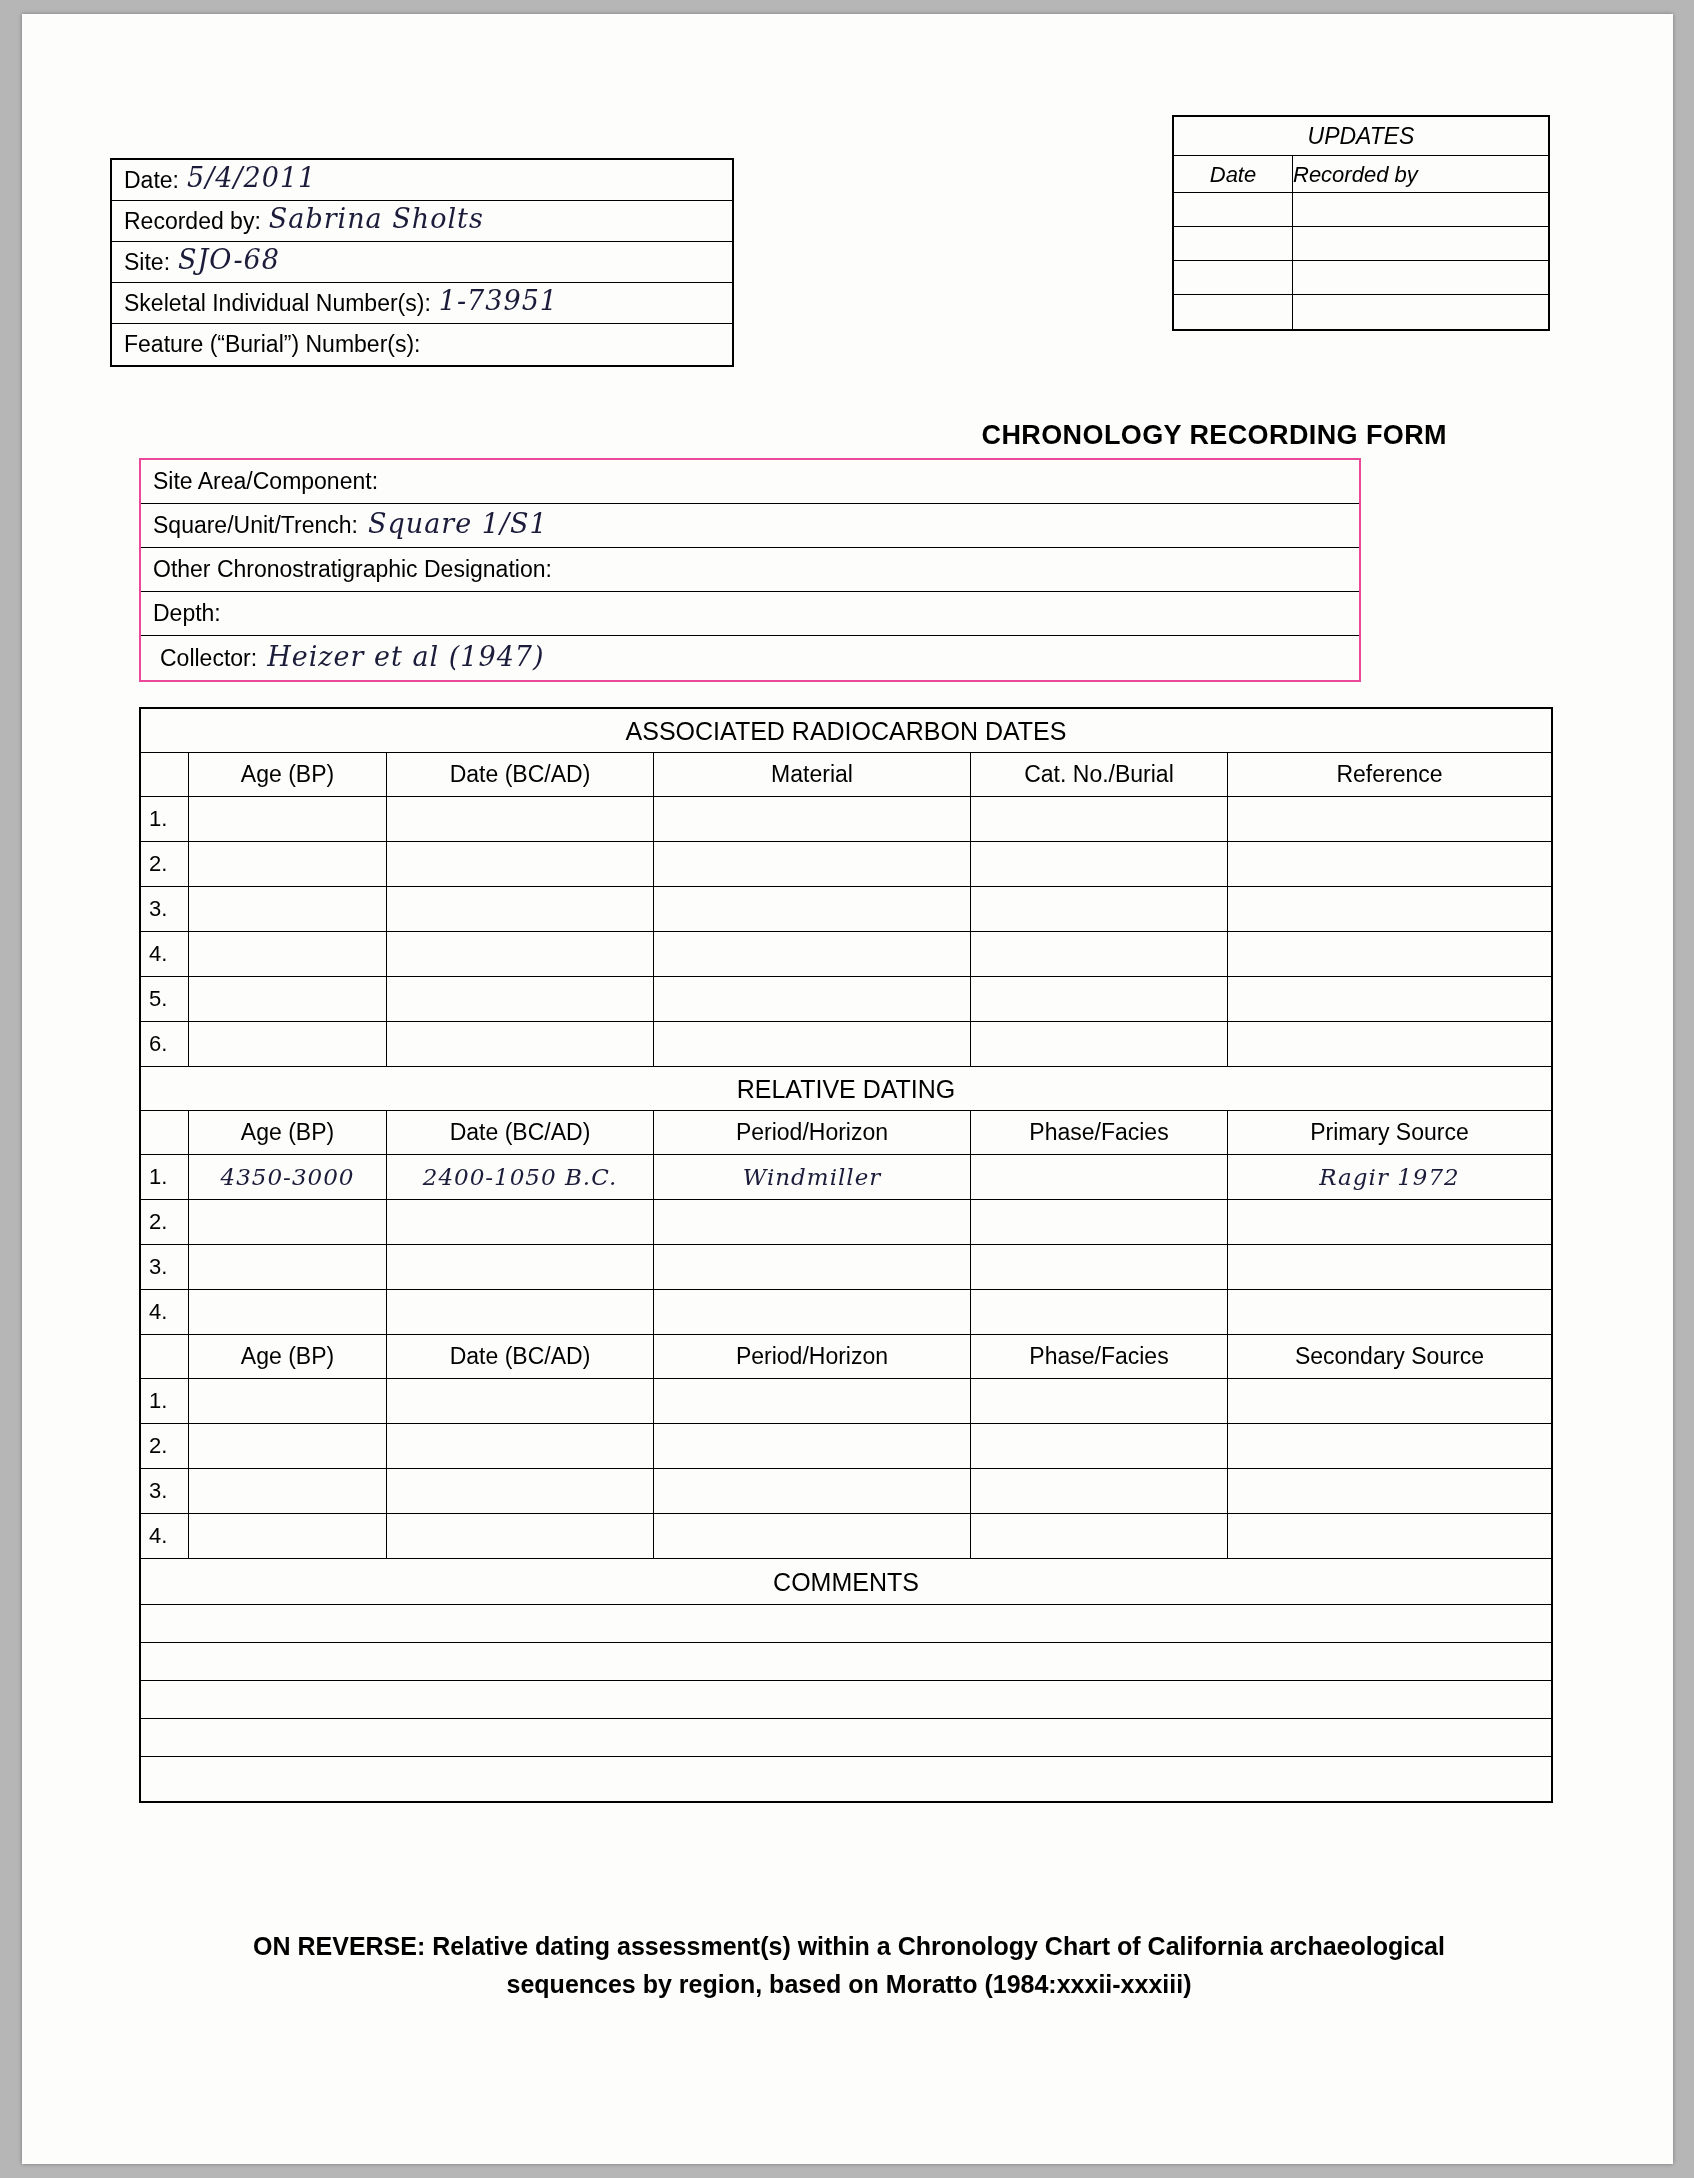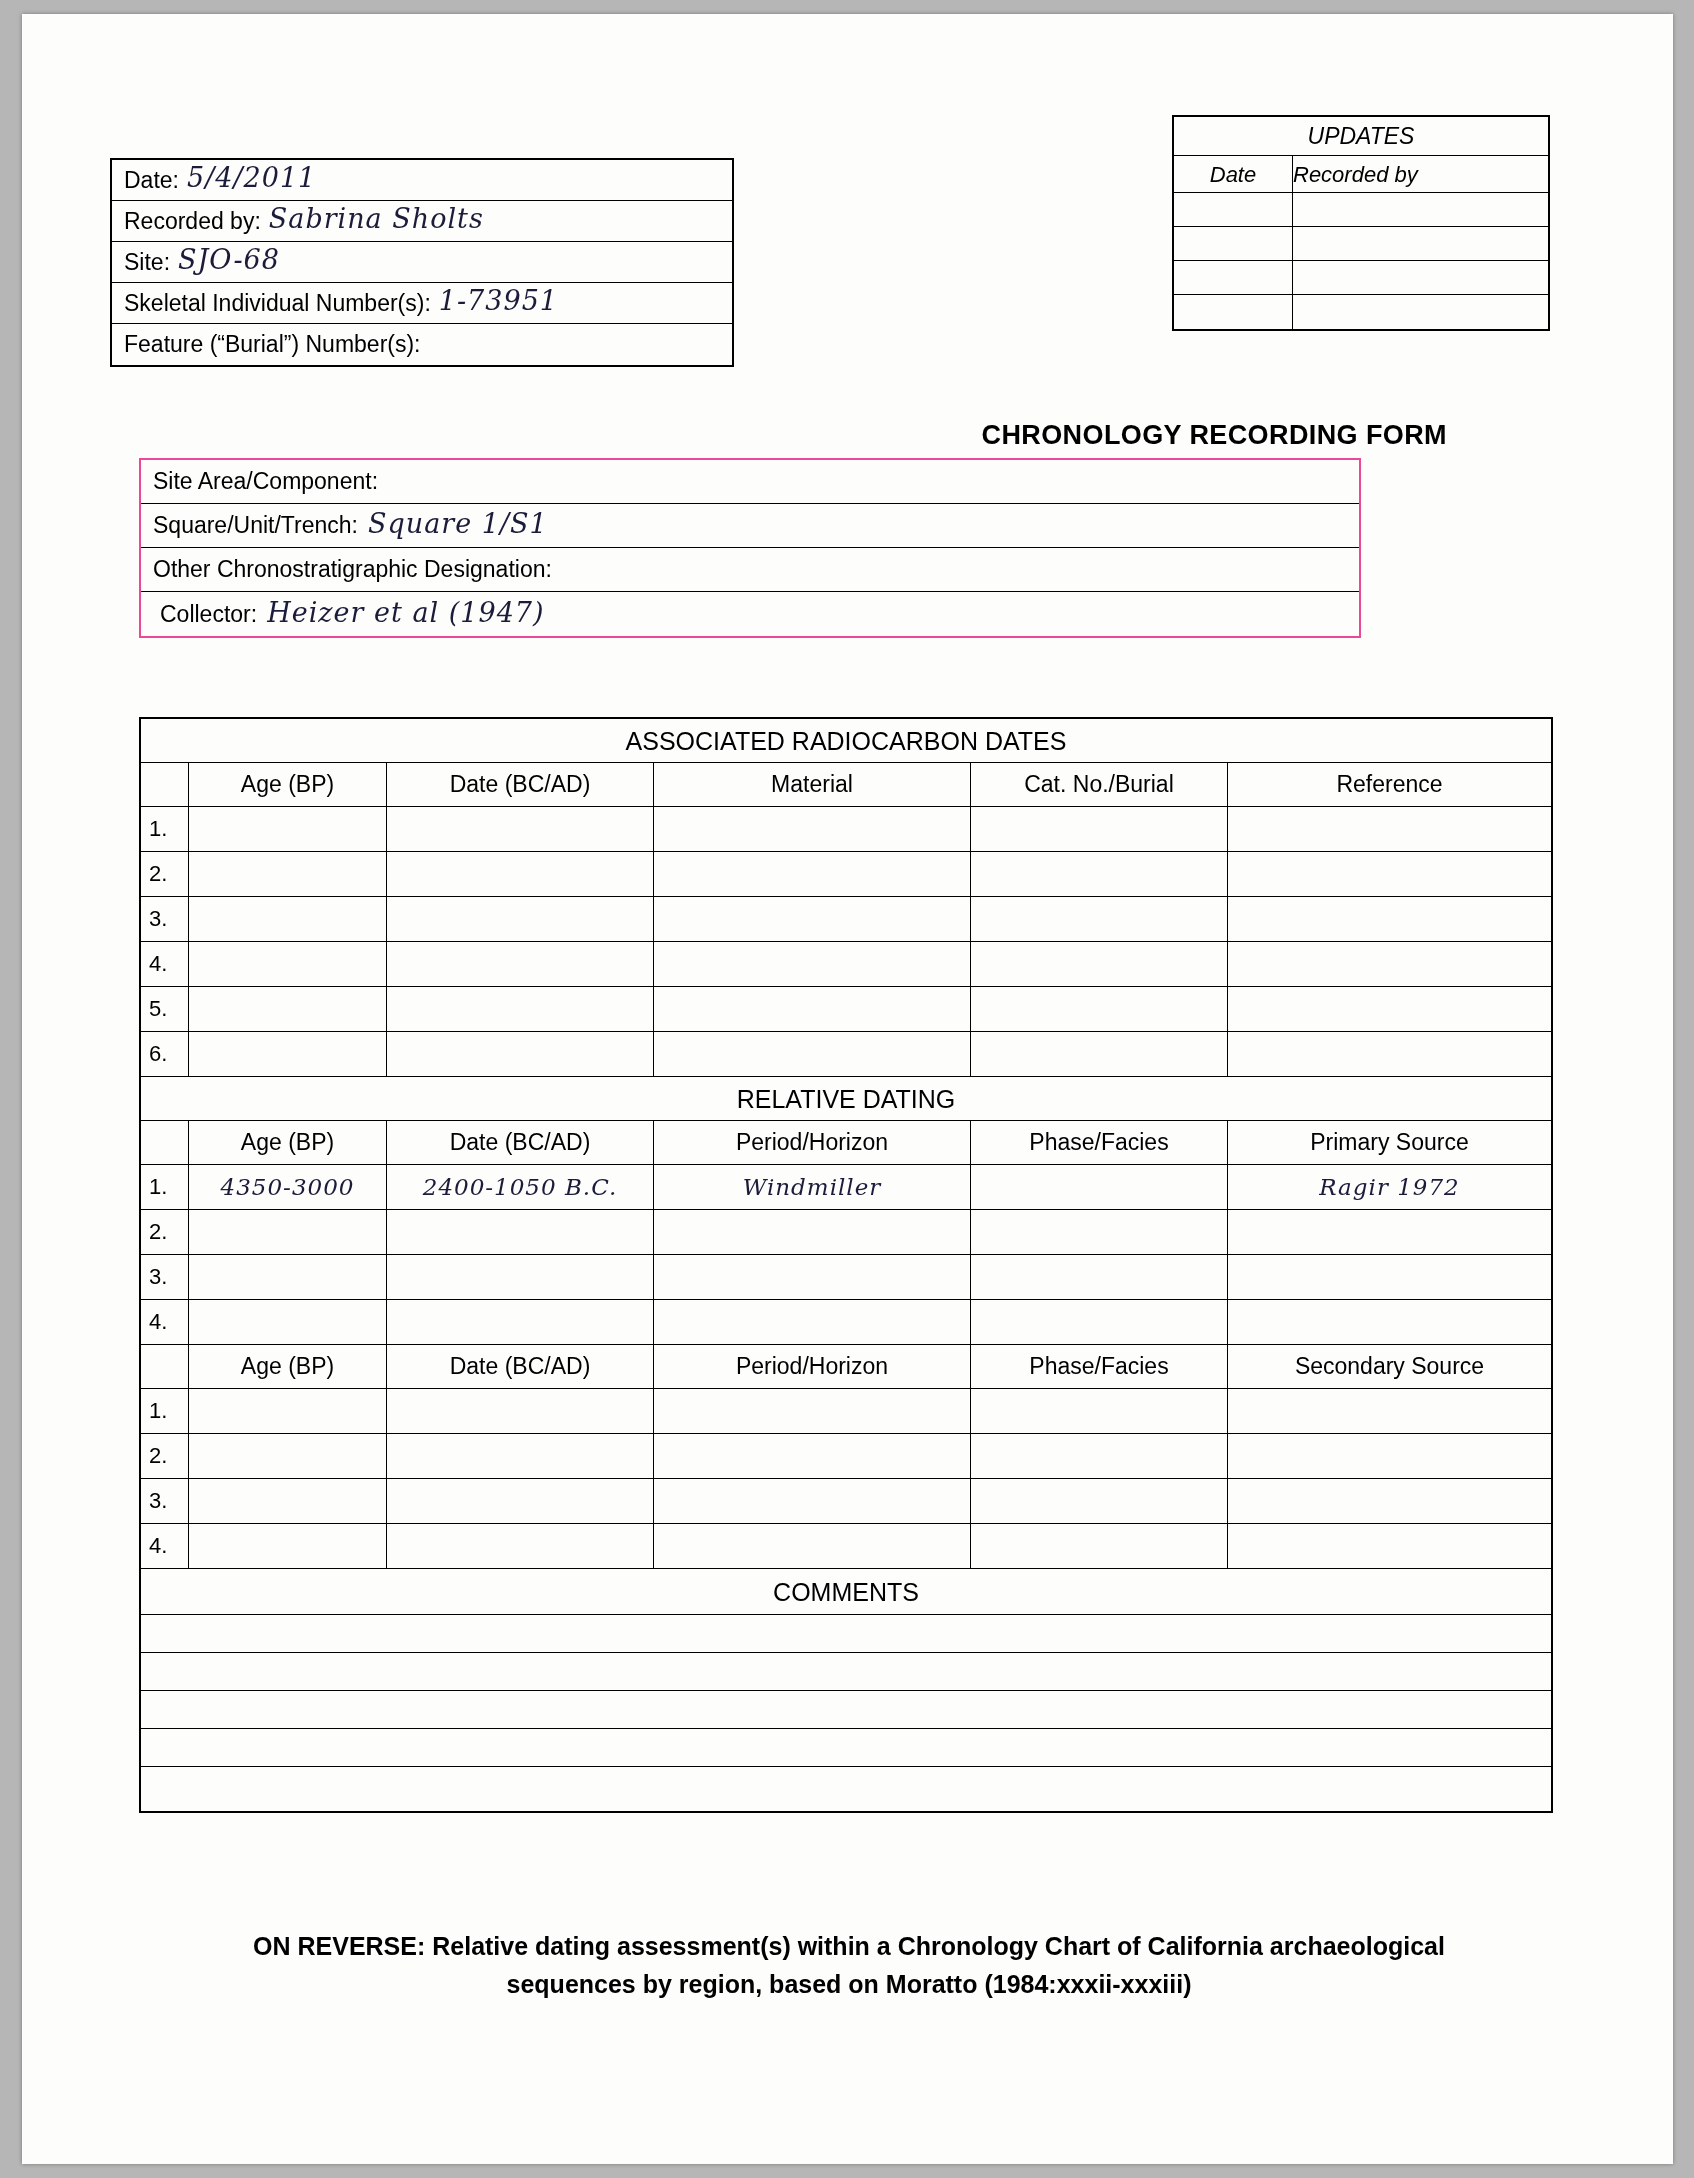--- a/index.html
+++ b/index.html
@@ -145,21 +145,20 @@
   .siterow .val { margin-left: 10px; font-size: 27px; position: relative; top: -2px; }
 
   
   .bigtable {
     position: absolute;
     left: 117px;
     top: 693px;
     width: 1414px;
     border: 2px solid #000;
     box-sizing: border-box;
-    margin-top: 10px;
   }
   .bt-banner {
     height: 44px;
     border-bottom: 1.5px solid #000;
     text-align: center;
     font-size: 25px;
     line-height: 44px;
     box-sizing: border-box;
   }
   .bt-row {
@@ -277,20 +276,24 @@
     </div>
     <div class="siterow">
       <span class="lbl">Square/Unit/Trench:</span>
       <span class="val hw">Square 1/S1</span>
     </div>
     <div class="siterow">
       <span class="lbl">Other Chronostratigraphic Designation:</span>
       <span class="val hw"></span>
     </div>
     <div class="siterow">
+      <span class="lbl">Depth:</span>
+      <span class="val hw"></span>
+    </div>
+    <div class="siterow">
       <span class="lbl">Collector:</span>
       <span class="val hw">Heizer et al (1947)</span>
     </div>
   </div>
 
   <div class="bigtable">
 
     <div class="bt-banner">ASSOCIATED RADIOCARBON DATES</div>
 
     <div class="bt-row">

